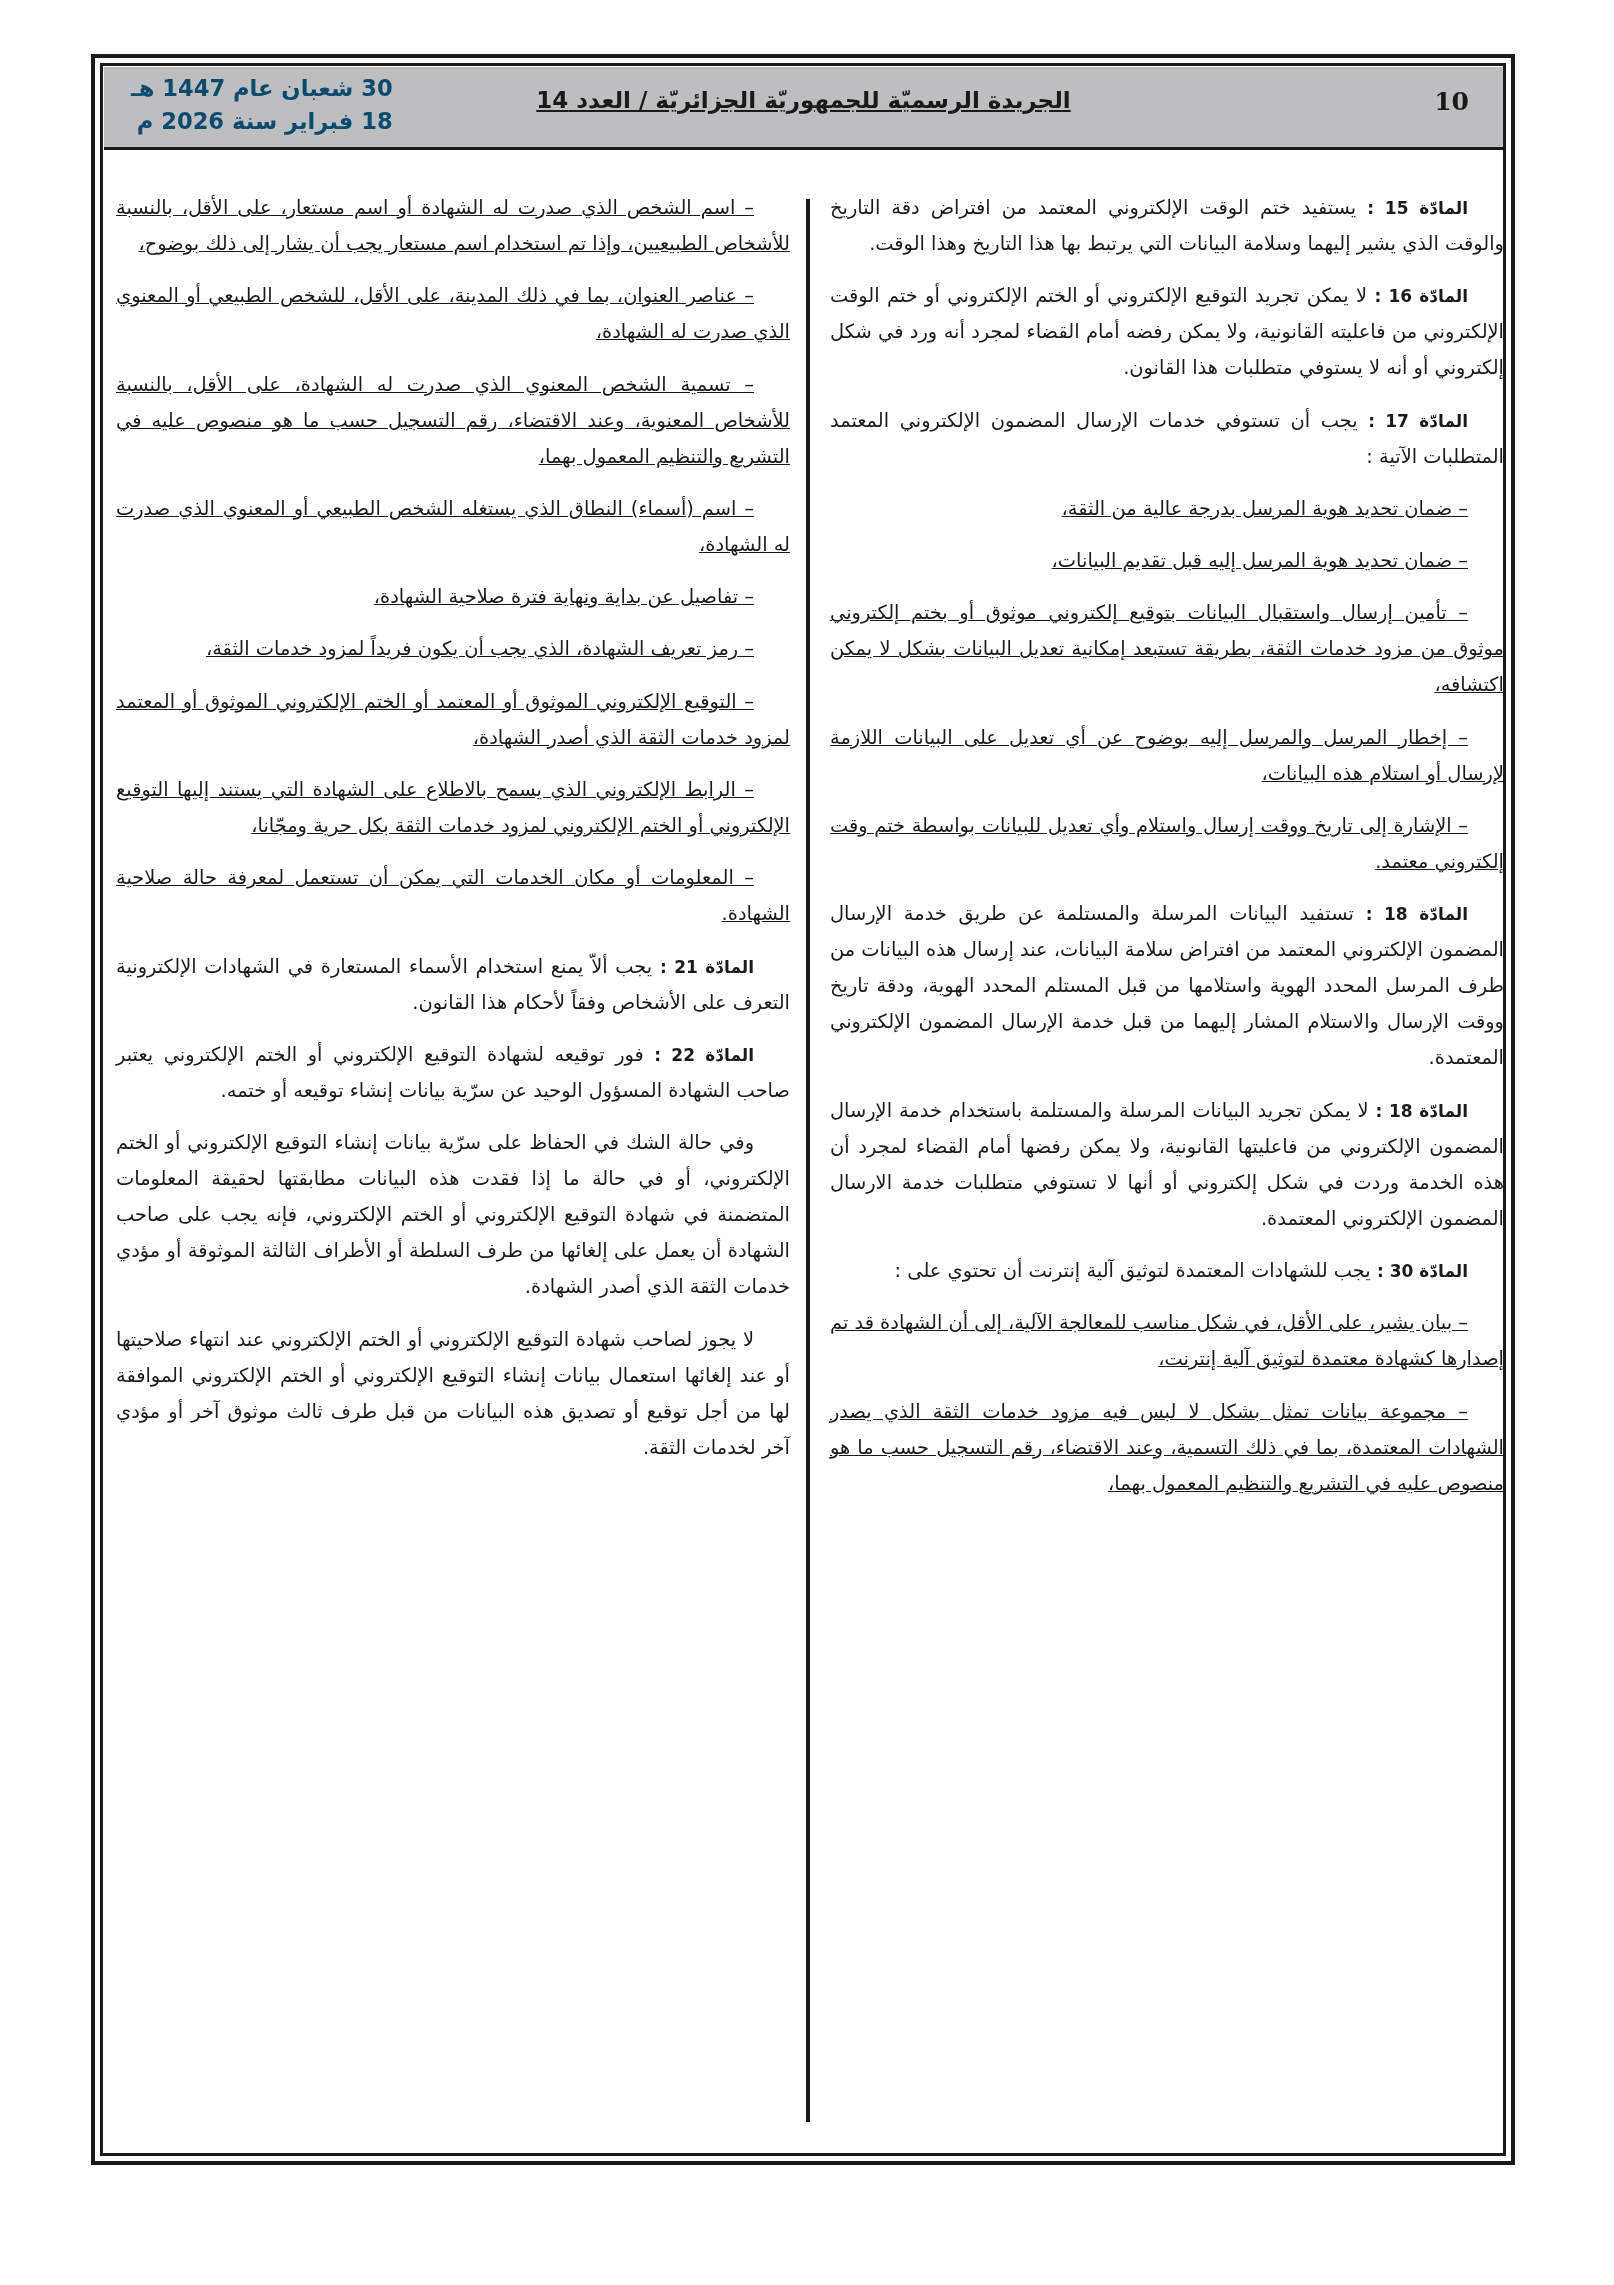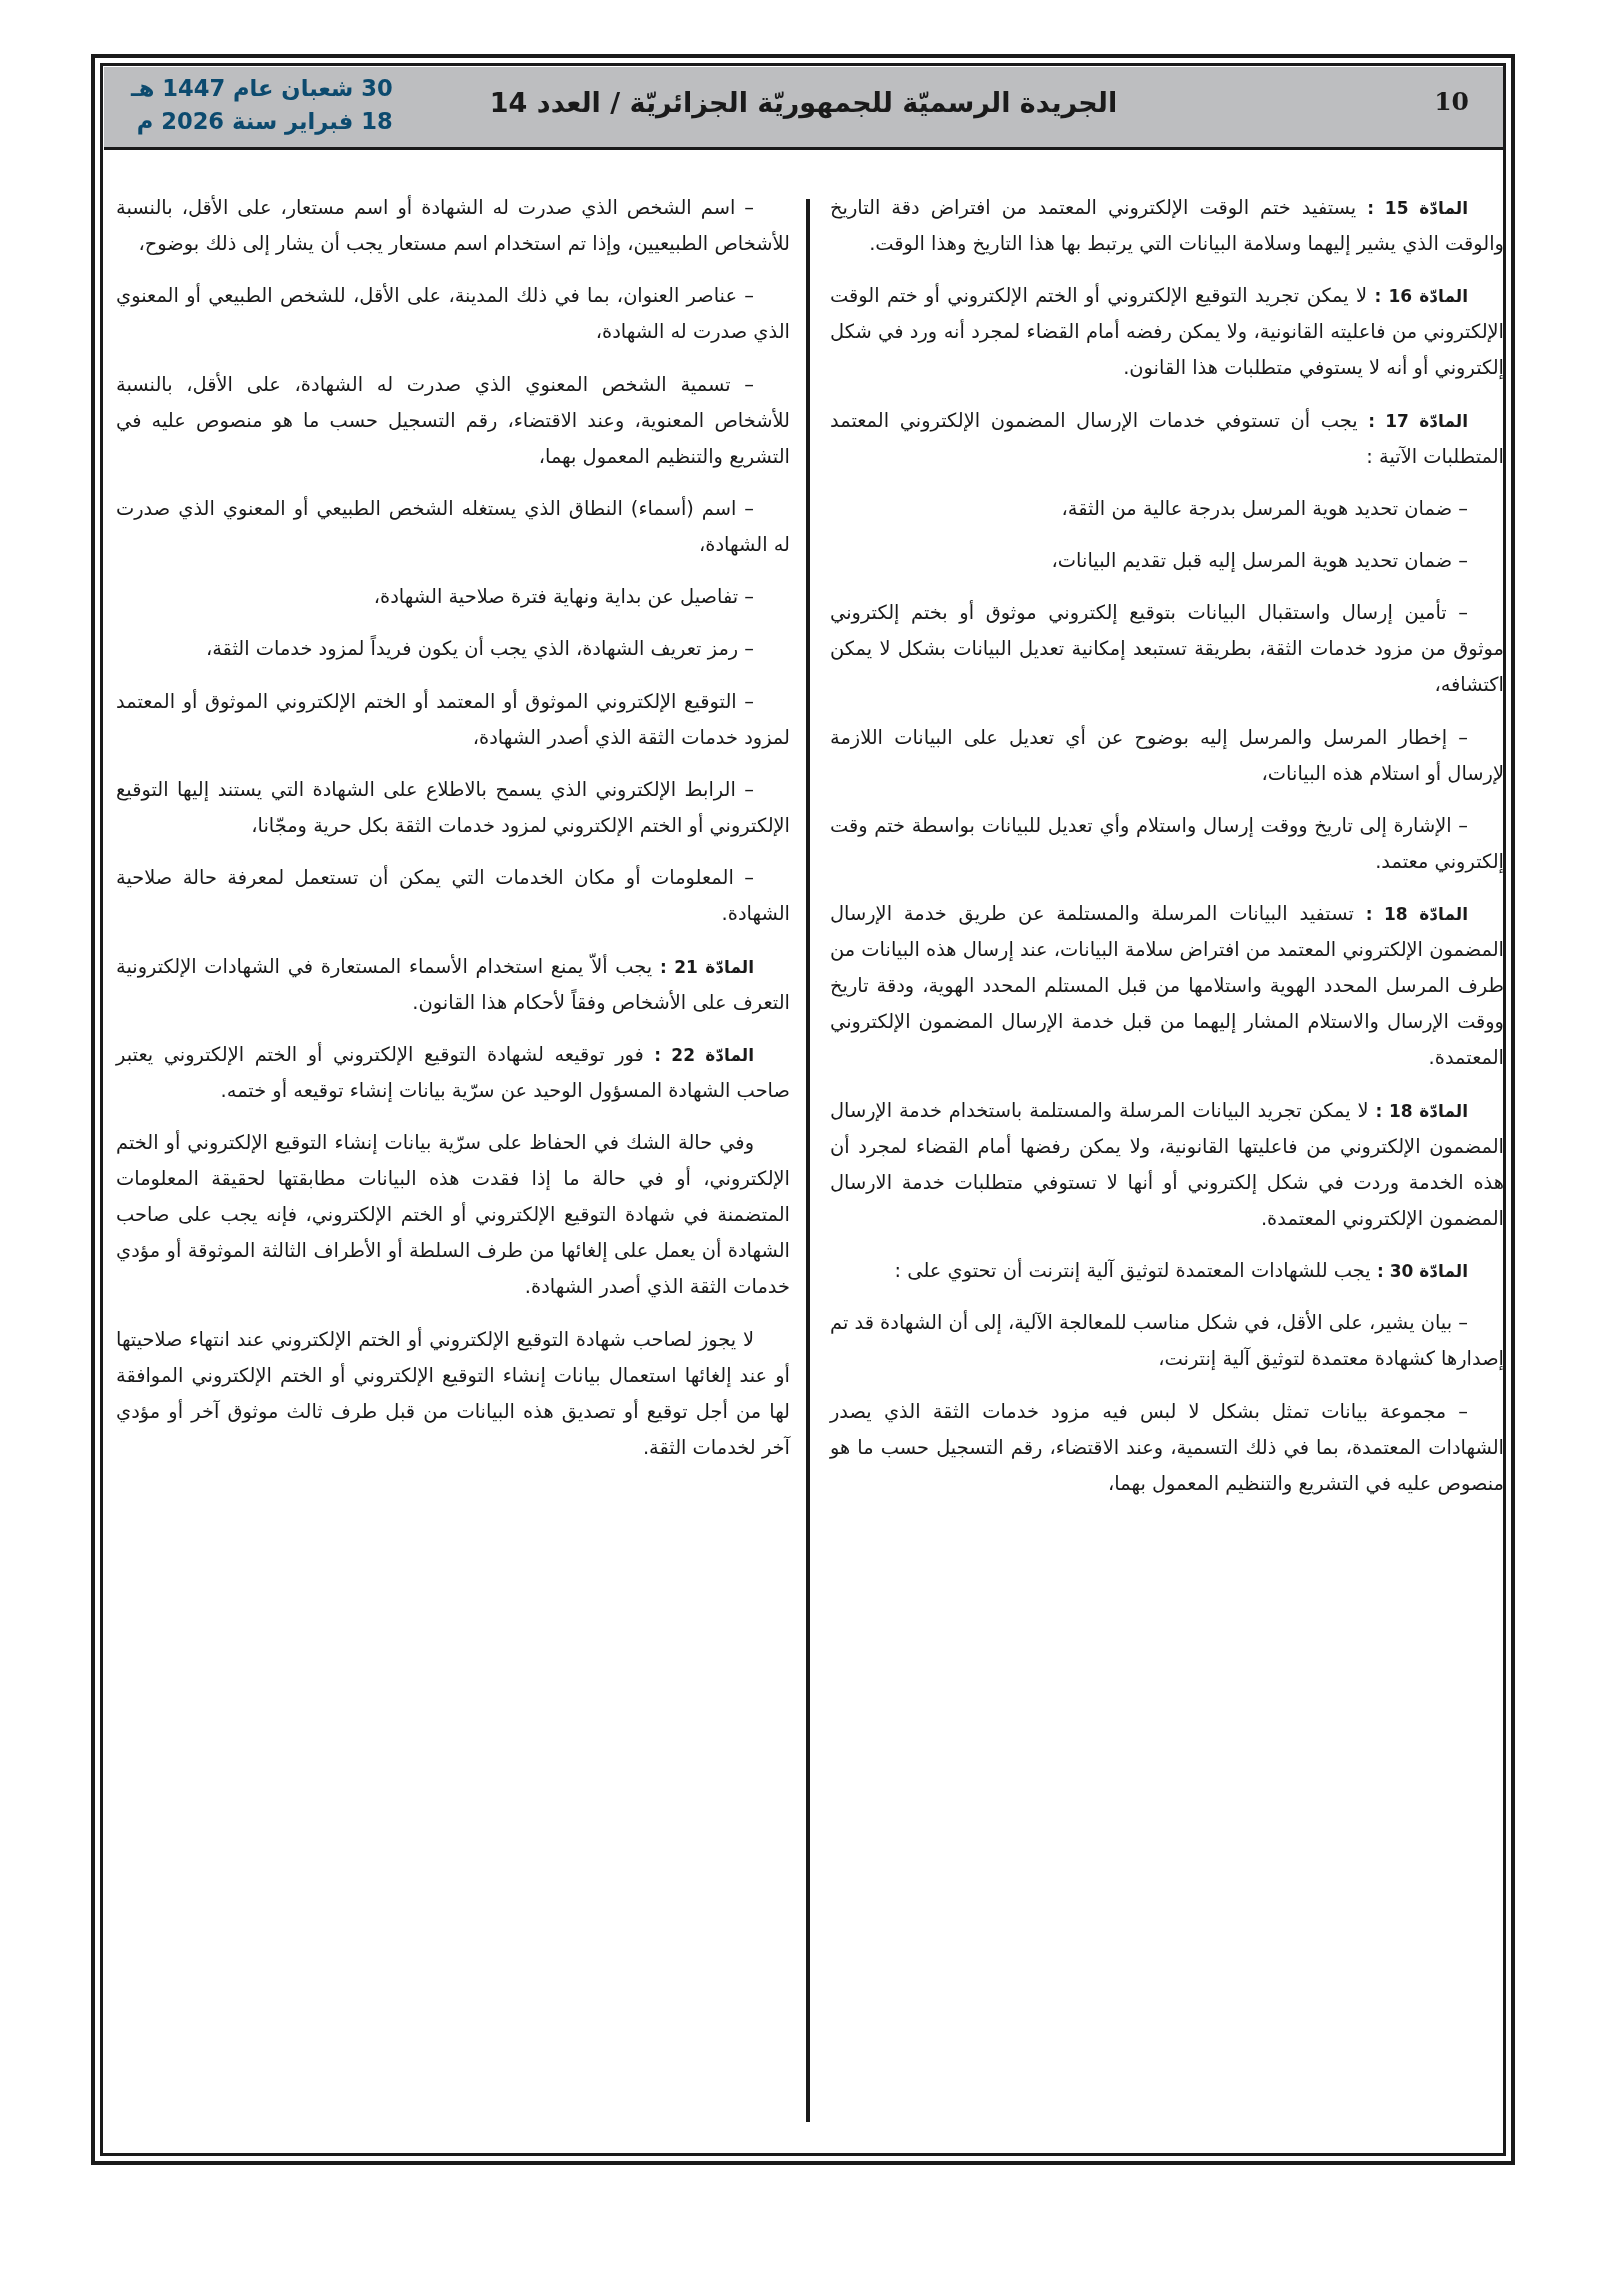--- a/index.html
+++ b/index.html
@@ -10,33 +10,33 @@
                  border: 4.5px solid #1a1a1a; box-sizing: border-box; }
   .frame-inner { position: absolute; left: 100px; top: 63px; width: 1406px; height: 2093px;
                  border: 3.6px solid #1a1a1a; box-sizing: border-box; }
 
   .header { position: absolute; left: 104px; top: 67px; width: 1399px; height: 83px;
             background: #bdbec0; border-bottom: 3.6px solid #1a1a1a; box-sizing: border-box;
             direction: ltr; }
   .page-number { position: absolute; right: 34px; top: 20px; font-family: "DejaVu Serif", serif;
                  font-weight: bold; font-size: 25px; color: #1a1a1a; text-align: center; }
   .gazette-title { position: absolute; left: 0; right: 0; top: 20px; text-align: center;
-                   font-weight: bold; font-size: 27px; direction: rtl; color: #1a1a1a; }
+                   font-weight: bold; font-size: 23px; direction: rtl; color: #1a1a1a; text-decoration: underline; }
   .gazette-date { position: absolute; left: 27px; top: 5.4px; text-align: right; direction: rtl;
                   font-weight: bold; font-size: 22.6px; line-height: 33px; color: #0c4a6e; }
 
   .column { position: absolute; top: 190px; width: 674px; direction: rtl; text-align: justify;
             font-size: 19.4px; line-height: 36px; }
   .col-right { left: 830px; }
   .col-left  { left: 116px; }
   .divider { position: absolute; left: 806px; top: 199px; width: 3.6px; height: 1923px;
              background: #1a1a1a; }
 
   .para { margin: 0 0 16.3px 0; text-indent: 36px; text-align-last: right; }
-  .bullet { margin: 0 0 16.3px 0; text-indent: 36px; text-align-last: right; }
+  .bullet { margin: 0 0 16.3px 0; text-indent: 36px; text-align-last: right; text-decoration: underline; }
   .art-label { font-weight: bold; font-size: 17px; }
   .art-text { }
 </style>
 </head>
 <body>
 
 <div class="frame-outer"></div>
 <div class="frame-inner"></div>
 
 <div class="header">

